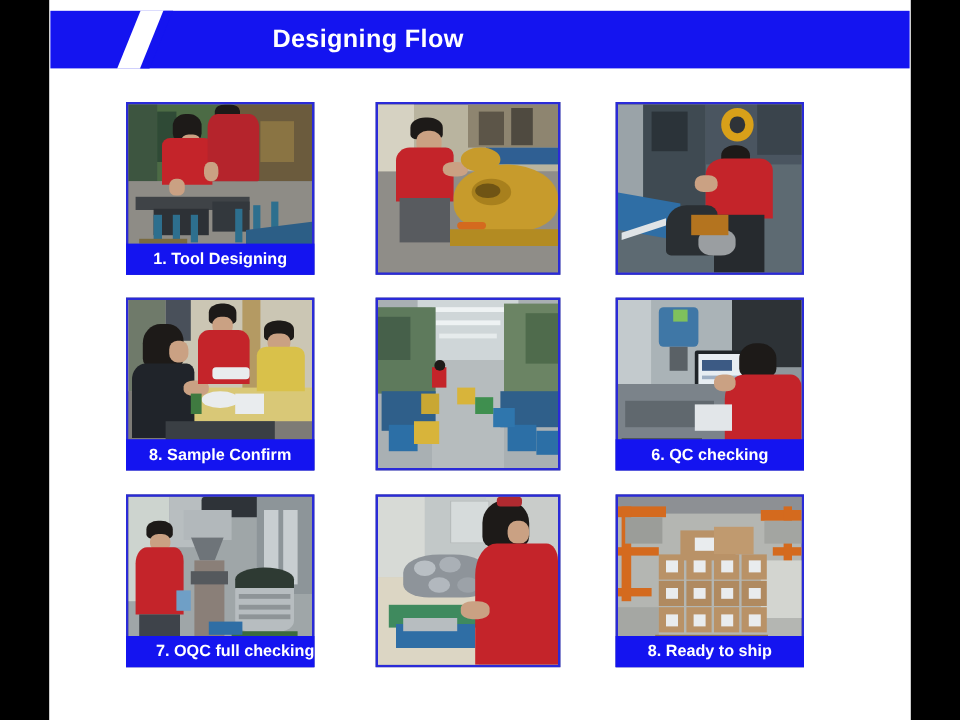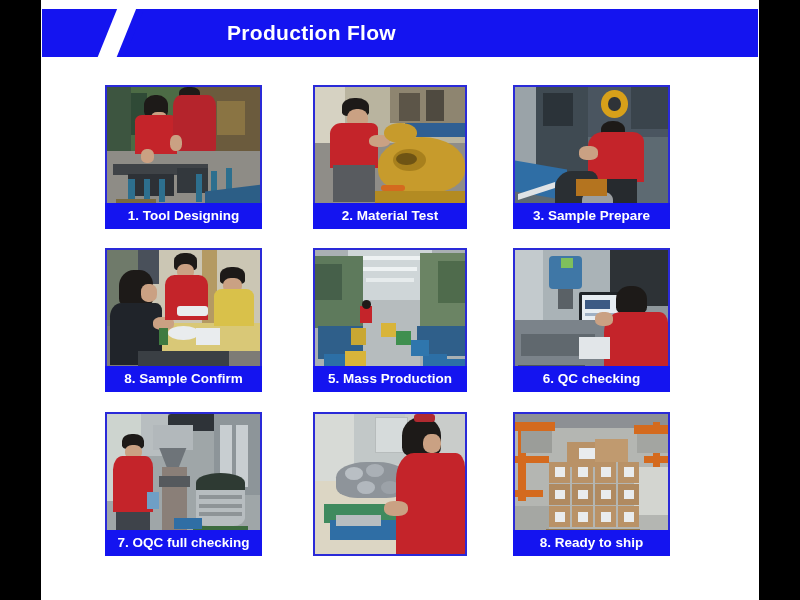--- a/index.html
+++ b/index.html
@@ -53,21 +53,21 @@
     position:absolute;left:0;bottom:0;width:100%;
     background:#1414f0;
     color:#ffffff;
     font-size:13.5px;font-weight:bold;
     text-align:center;
     line-height:26px;height:26px;
     white-space:nowrap;
     overflow:visible;
     box-sizing:border-box;
   }
-  .label.overflow{text-align:center;}
+  .label.overflow{text-align:right;}
 
   
   .sc{position:absolute;left:0;top:0;width:100%;height:100%;}
   .o{position:absolute;}
 
   
   .red{background:#c4242a;}
   .red2{background:#b5242c;}
   .skin{background:#caa183;}
   .hair{background:#1d1a18;}
@@ -88,21 +88,21 @@
 <body>
 
 <div class="stage">
 
   <div class="bar-left"></div>
   <div class="bar-right"></div>
 
   <div class="header">
     <div class="slash"></div>
     <div class="slash2"></div>
-    <div class="header-title">Production Flow</div>
+    <div class="header-title">Designing Flow</div>
   </div>
 
   <div class="grid">
 
     <div class="cell" style="left:105px;top:85px;width:157px;height:144px;">
       <div class="photo">
         <div class="sc">
           <div class="o green" style="left:0;top:0;width:100%;height:46%;"></div>
           <div class="o dgray" style="left:0;top:0;width:16%;height:46%;background:#3d5540;"></div>
           <div class="o" style="left:16%;top:4%;width:10%;height:30%;background:#2f4a36;"></div>
@@ -153,21 +153,20 @@
           <div class="o dgray" style="left:12%;top:56%;width:28%;height:26%;background:#585b5f;"></div>
 
           <div class="o brass" style="left:42%;top:36%;width:58%;height:40%;border-radius:50% 50% 40% 40%;"></div>
           <div class="o brass2" style="left:52%;top:44%;width:22%;height:16%;border-radius:50%;"></div>
           <div class="o" style="left:54%;top:47%;width:14%;height:9%;border-radius:50%;background:#6f5414;"></div>
           <div class="o brass" style="left:46%;top:26%;width:22%;height:14%;border-radius:50%;"></div>
           <div class="o" style="left:40%;top:74%;width:60%;height:10%;background:#b38b22;"></div>
           <div class="o orange" style="left:44%;top:70%;width:16%;height:4%;border-radius:3px;"></div>
         </div>
       </div>
-      <div class="label">2. Material Test</div>
     </div>
 
     <div class="cell" style="left:513px;top:85px;width:157px;height:144px;">
       <div class="photo">
         <div class="sc">
           <div class="o" style="left:0;top:0;width:100%;height:100%;background:#5d6a72;"></div>
           <div class="o" style="left:0;top:0;width:14%;height:60%;background:#9aa3a8;"></div>
           <div class="o" style="left:14%;top:0;width:34%;height:70%;background:#3f4a52;"></div>
           <div class="o" style="left:18%;top:4%;width:20%;height:24%;background:#2b3339;"></div>
           <div class="o" style="left:48%;top:0;width:52%;height:36%;background:#4a5560;"></div>
@@ -180,21 +179,20 @@
           <div class="o skin" style="left:42%;top:42%;width:12%;height:10%;border-radius:40%;"></div>
           <div class="o" style="left:52%;top:66%;width:28%;height:34%;background:#262a2e;"></div>
 
           <div class="o" style="left:0;top:56%;width:34%;height:22%;background:#2f6ea5;transform:skewY(10deg);"></div>
           <div class="o" style="left:2%;top:72%;width:24%;height:22%;background:#dfe3e6;transform:skewY(-18deg);height:4%;"></div>
           <div class="o" style="left:26%;top:60%;width:28%;height:30%;background:#2a2f33;border-radius:40% 20% 10% 10%;"></div>
           <div class="o" style="left:44%;top:74%;width:20%;height:16%;background:#9a9ea1;border-radius:40%;"></div>
           <div class="o" style="left:40%;top:66%;width:20%;height:12%;background:#b4741f;"></div>
         </div>
       </div>
-      <div class="label">3. Sample Prepare</div>
     </div>
 
     <div class="cell" style="left:105px;top:248px;width:157px;height:144px;">
       <div class="photo">
         <div class="sc">
           <div class="o" style="left:0;top:0;width:100%;height:54%;background:#cbc6b4;"></div>
           <div class="o" style="left:0;top:0;width:20%;height:54%;background:#6f7a6a;"></div>
           <div class="o" style="left:20%;top:0;width:14%;height:24%;background:#49505a;"></div>
           <div class="o" style="left:62%;top:0;width:10%;height:54%;background:#b49a63;"></div>
           <div class="o" style="left:0;top:54%;width:100%;height:46%;background:#7d7b76;"></div>
@@ -248,21 +246,20 @@
           <div class="o" style="left:72%;top:74%;width:16%;height:16%;background:#2c6fa6;"></div>
           <div class="o" style="left:64%;top:64%;width:12%;height:12%;background:#2f76ad;"></div>
           <div class="o" style="left:88%;top:78%;width:12%;height:14%;background:#2c6fa6;"></div>
 
           <div class="o red" style="left:30%;top:40%;width:8%;height:12%;"></div>
           <div class="o hair" style="left:31%;top:36%;width:6%;height:6%;border-radius:50%;"></div>
           <div class="o" style="left:44%;top:52%;width:10%;height:10%;background:#d8b43a;"></div>
           <div class="o" style="left:54%;top:58%;width:10%;height:10%;background:#3f8f4f;"></div>
         </div>
       </div>
-      <div class="label">5. Mass Production</div>
     </div>
 
     <div class="cell" style="left:513px;top:248px;width:157px;height:144px;">
       <div class="photo">
         <div class="sc">
           <div class="o" style="left:0;top:0;width:100%;height:100%;background:#8e979c;"></div>
           <div class="o" style="left:0;top:0;width:18%;height:64%;background:#c3cacd;"></div>
           <div class="o" style="left:18%;top:0;width:44%;height:50%;background:#aab3b7;"></div>
           <div class="o" style="left:22%;top:4%;width:22%;height:24%;background:#3f77a6;border-radius:4px;"></div>
           <div class="o" style="left:30%;top:6%;width:8%;height:7%;background:#7fc05c;"></div>

